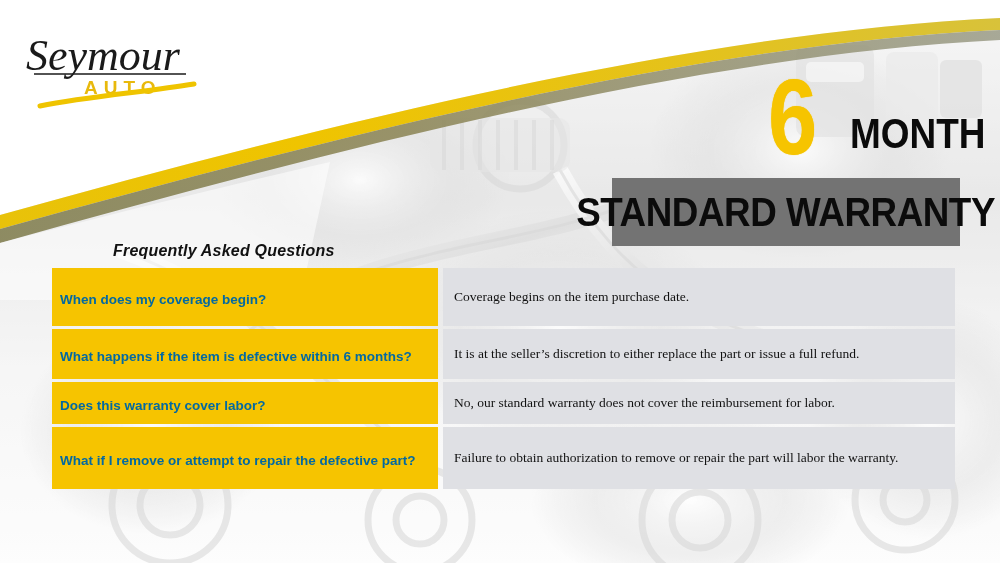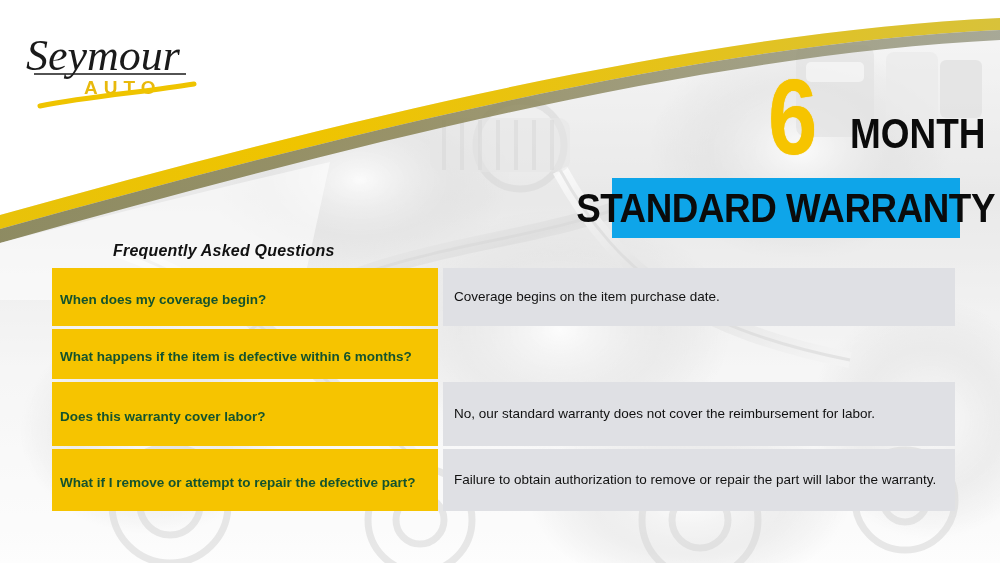--- a/index.html
+++ b/index.html
@@ -81,22 +81,22 @@
     letter-spacing: 0px;
     transform: scaleX(0.88);
     transform-origin: left bottom;
   }
 
   .warranty-banner {
     position: absolute;
     left: 612px;
     top: 178px;
     width: 348px;
-    height: 60px;
-    background: #0ea5e9;
+    height: 68px;
+    background: #737373;
     display: flex;
     align-items: center;
     justify-content: center;
   }
   .warranty-banner .warranty-text {
     font-family: "Liberation Sans Narrow", "Liberation Sans", sans-serif;
     font-weight: bold;
     font-size: 40px;
     line-height: 1;
     color: #0b0b0b;
@@ -130,21 +130,21 @@
     display: flex;
     width: 100%;
     margin-bottom: 3px;
   }
   .faq-row:last-child { margin-bottom: 8px; }
 
   .faq-q {
     width: 386px;
     flex: 0 0 386px;
     background: #F6C400;
-    color: #14532d;
+    color: #0369a1;
     font-weight: bold;
     font-size: 13.5px;
     line-height: 1.35;
     padding: 14px 10px 8px 8px;
     box-sizing: border-box;
     display: flex;
     align-items: center;
   }
   .faq-gap {
     flex: 0 0 5px;
@@ -155,25 +155,26 @@
     background: #DFE0E4;
     color: #111111;
     font-size: 13.5px;
     line-height: 1.45;
     padding: 14px 12px 14px 11px;
     box-sizing: border-box;
     text-align: justify;
     text-justify: inter-word;
     display: flex;
     align-items: center;
+    font-family: Liberation Serif, serif;
   }
 
   .r1 .faq-q, .r1 .faq-a { height: 58px; }
   .r2 .faq-q, .r2 .faq-a { height: 50px; }
-  .r3 .faq-q, .r3 .faq-a { height: 64px; }
+  .r3 .faq-q, .r3 .faq-a { height: 42px; }
   .r4 .faq-q, .r4 .faq-a { height: 62px; }
 </style>
 </head>
 <body>
 
 <div id="slide">
 
   <div class="bg-photo">
     <svg viewBox="0 0 1000 563" preserveAspectRatio="none" aria-hidden="true">
       <defs>
@@ -303,20 +304,21 @@
 
     <div class="faq-row r1">
       <div class="faq-q">When does my coverage begin?</div>
       <div class="faq-gap"></div>
       <div class="faq-a">Coverage begins on the item purchase date.</div>
     </div>
 
     <div class="faq-row r2">
       <div class="faq-q">What happens if the item is defective within 6 months?</div>
       <div class="faq-gap"></div>
+      <div class="faq-a">It is at the seller’s discretion to either replace the part or issue a full refund.</div>
     </div>
 
     <div class="faq-row r3">
       <div class="faq-q">Does this warranty cover labor?</div>
       <div class="faq-gap"></div>
       <div class="faq-a">No, our standard warranty does not cover the reimbursement for labor.</div>
     </div>
 
     <div class="faq-row r4">
       <div class="faq-q">What if I remove or attempt to repair the defective part?</div>

